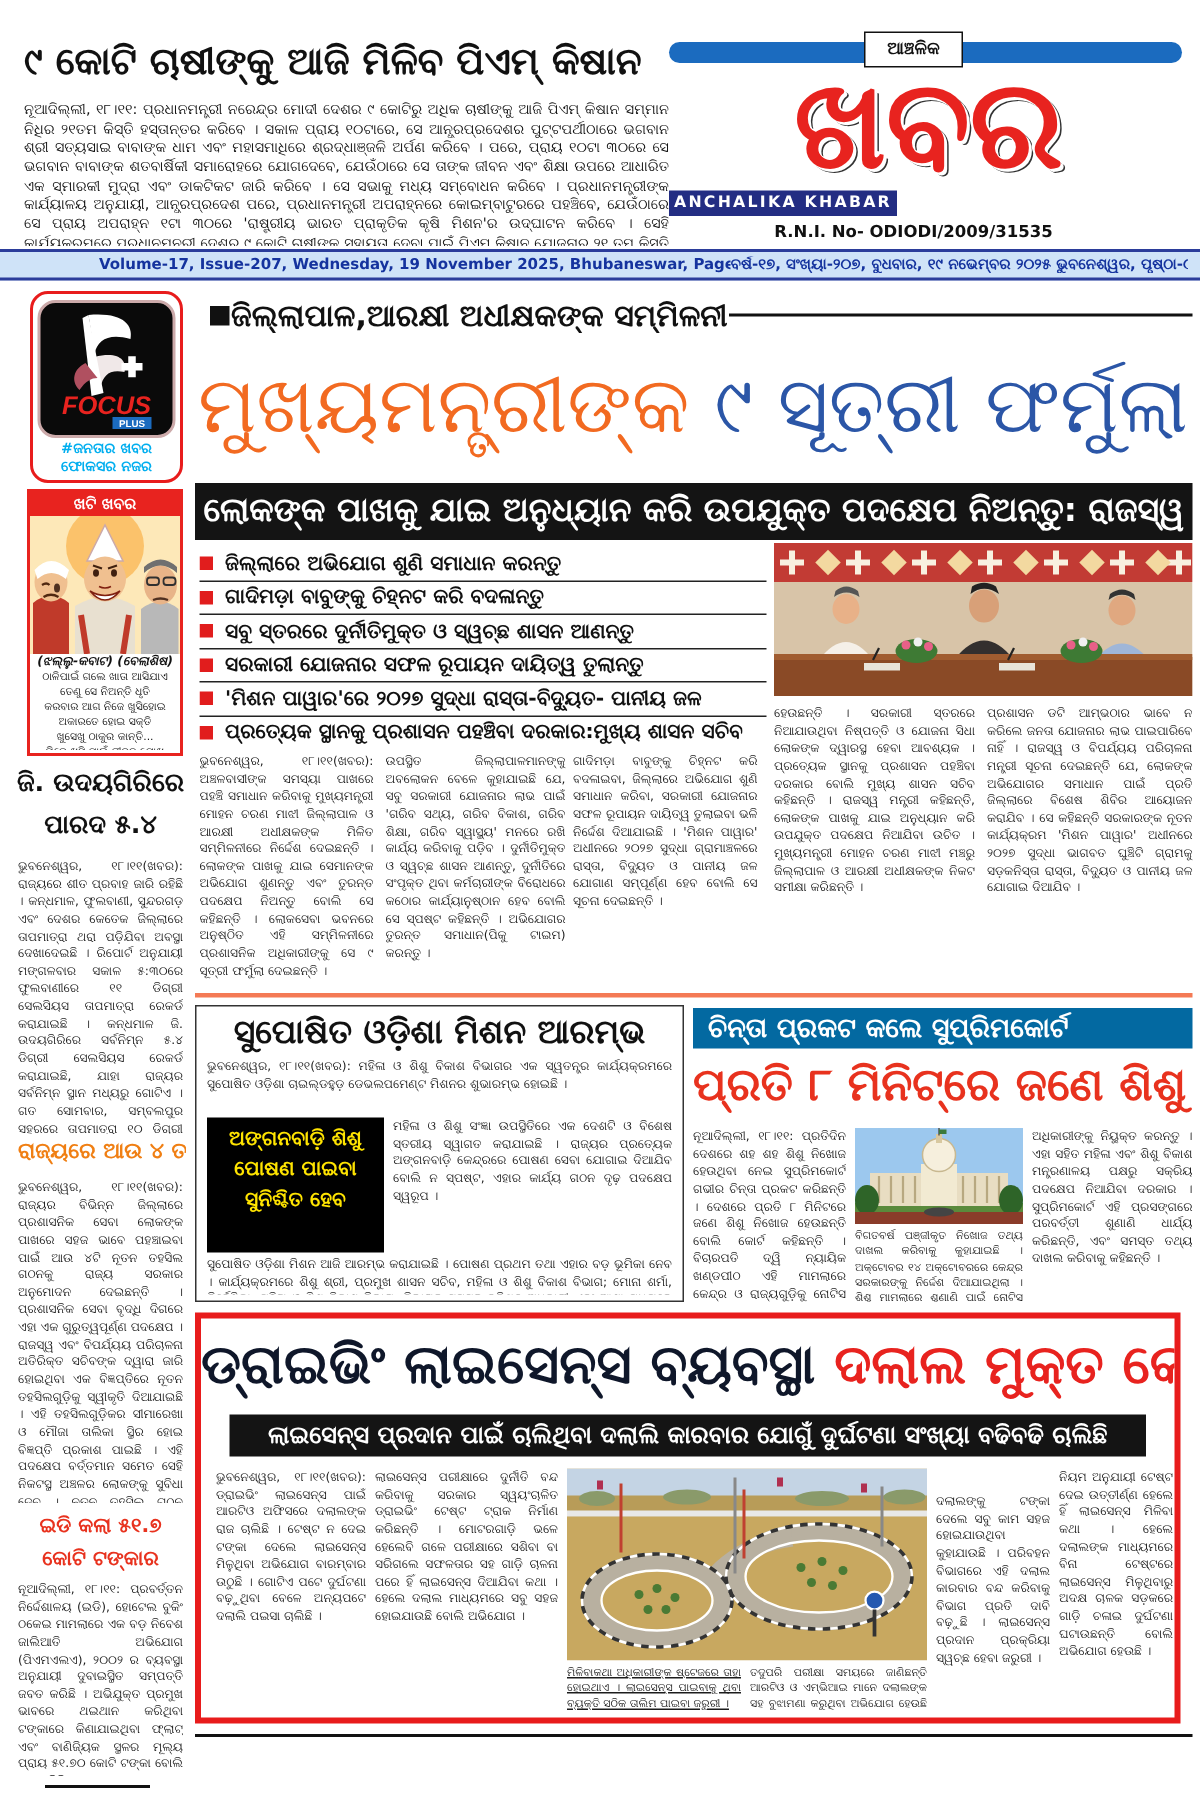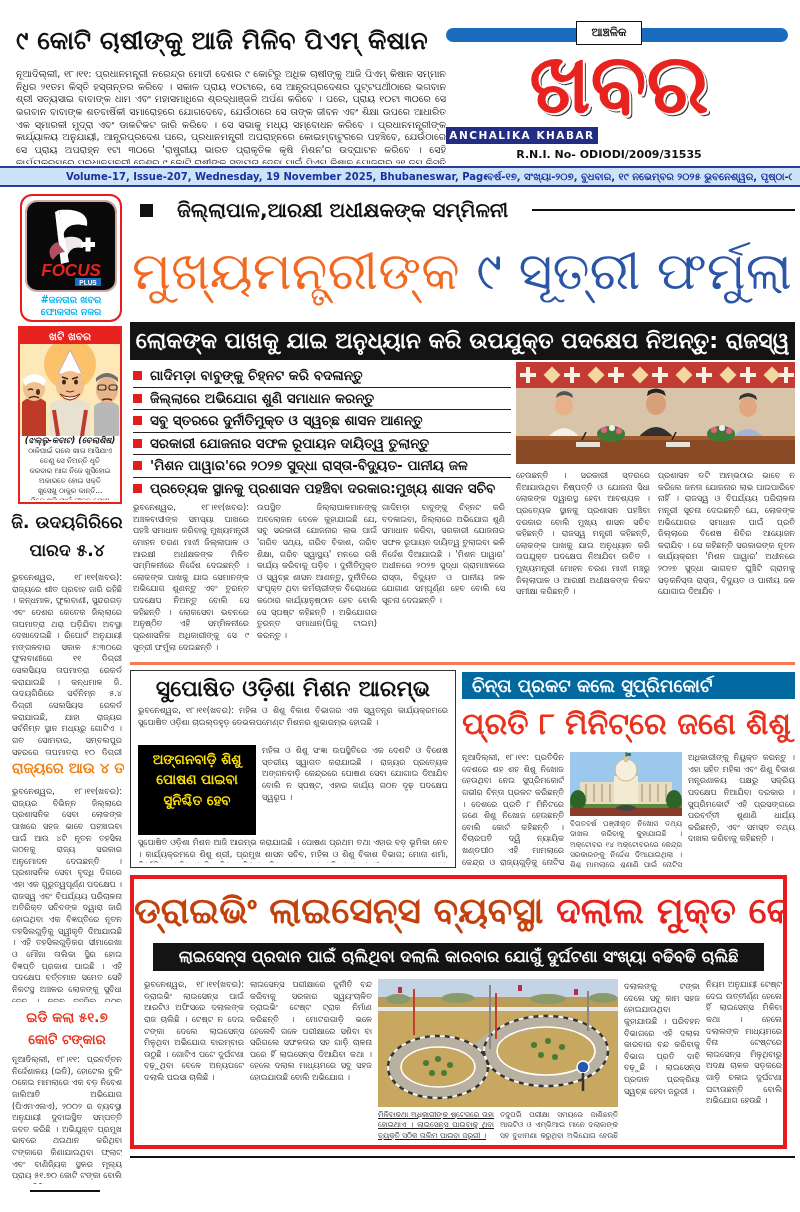--- a/index.html
+++ b/index.html
@@ -36,21 +36,21 @@
   #cartoon-cap{font-size:8.3px;font-weight:bold;font-style:italic;text-align:center;line-height:1.2;overflow:hidden;}
   #cartoon-verse{font-size:7.2px;line-height:1.38;text-align:center;white-space:pre-line;overflow:hidden;height:54px;}
   #weather-hl{left:10px;top:508px;width:114px;height:58px;font-size:17px;font-weight:bold;line-height:28px;text-align:center;overflow:hidden;}
   #weather-body{left:12px;top:572px;width:110px;height:184px;}
   #tahasil-hl{left:12px;top:760px;width:112px;height:20px;font-size:14.5px;font-weight:bold;color:#f07f13;overflow:hidden;white-space:nowrap;}
   #tahasil-body{left:12px;top:786px;width:110px;height:216px;}
   #ed-hl{left:10px;top:1006px;width:114px;height:44px;font-size:13.5px;font-weight:bold;color:#e8321e;line-height:22px;text-align:center;overflow:hidden;}
   #ed-body{left:12px;top:1054px;width:110px;height:130px;}
   #ed-rule{left:30px;top:1190px;width:70px;height:2px;background:#111;}
   
-  #kicker{left:140px;top:198px;width:655px;height:24px;display:flex;align-items:center;gap:24px;}
+  #kicker{left:140px;top:198px;width:655px;height:24px;display:flex;align-items:center;gap:1px;}
   #kicker-square{width:13px;height:13px;background:#111;flex:0 0 auto;}
   #kicker-text{font-size:20px;font-weight:bold;white-space:nowrap;overflow:hidden;max-width:430px;}
   #kicker-line{flex:1;height:2.5px;background:#111;}
   #main-headline{left:132px;top:224px;width:663px;height:94px;font-size:52px;font-weight:normal;line-height:94px;
                  white-space:nowrap;overflow:hidden;text-align:left;}
   #main-headline .hl-orange{color:#f26a21;}
   #main-headline .hl-blue{color:#2b56a7;}
   #main-subhead{left:130px;top:322px;width:665px;height:38px;background:#141414;color:#fff;font-size:22px;
                 font-weight:bold;text-align:center;line-height:38px;overflow:hidden;}
   #bullets{left:133px;top:365px;width:378px;}
@@ -80,31 +80,31 @@
   #missing-hl{left:462px;top:701px;width:333px;height:46px;font-size:30px;font-weight:bold;color:#e8321e;
               line-height:46px;white-space:nowrap;overflow:hidden;}
   #missing-col1{left:462px;top:752px;width:102px;height:116px;}
   #sc-photo{left:570px;top:752px;width:112px;height:64px;overflow:hidden;}
   #sc-caption{left:570px;top:819px;width:112px;height:49px;}
   #missing-col2{left:688px;top:752px;width:107px;height:116px;}
   
   #license-box{left:130px;top:875px;width:657px;height:274px;border:4px solid #e81c1c;box-sizing:border-box;background:#fff;}
   #license-hl{margin-top:4px;text-align:center;font-size:36px;font-weight:bold;height:56px;line-height:56px;
               white-space:nowrap;overflow:hidden;}
-  #license-hl .lic-blue{color:#c2410c;}
+  #license-hl .lic-blue{color:#0f172a;}
   #license-hl .lic-red{color:#e8231f;}
   #license-sub{margin:4px auto 0;width:94%;height:28px;background:#141414;color:#fff;font-size:16px;
                font-weight:bold;text-align:center;line-height:28px;overflow:hidden;}
   #license-content{position:relative;height:166px;margin-top:8px;}
   #lic-colA{left:10px;top:0;width:100px;height:164px;}
   #lic-colB{left:116px;top:0;width:122px;height:164px;}
   #lic-photo{left:244px;top:0;width:240px;height:128px;overflow:hidden;}
   #lic-capA{left:244px;top:131px;width:116px;height:33px;text-decoration:underline;}
   #lic-capB{left:366px;top:131px;width:118px;height:33px;}
-  #lic-colC{left:490px;top:2px;width:76px;height:164px;}
+  #lic-colC{left:490px;top:16px;width:76px;height:164px;}
   #lic-colD{left:572px;top:0;width:76px;height:164px;}
   #footer-rule{left:130px;top:1156px;width:665px;height:2px;background:#111;}
 </style>
 </head>
 <body>
 
 <div id="page">
 
   <div class="abs" id="top-headline">୯ କୋଟି ଚାଷୀଙ୍କୁ ଆଜି ମିଳିବ ପିଏମ୍ କିଷାନ</div>
   <div class="abs" id="top-body">ନୂଆଦିଲ୍ଲୀ, ୧୮।୧୧: ପ୍ରଧାନମନ୍ତ୍ରୀ ନରେନ୍ଦ୍ର ମୋଦୀ ଦେଶର ୯ କୋଟିରୁ ଅଧିକ ଚାଷୀଙ୍କୁ ଆଜି ପିଏମ୍ କିଷାନ ସମ୍ମାନ ନିଧିର ୨୧ତମ କିସ୍ତି ହସ୍ତାନ୍ତର କରିବେ । ସକାଳ ପ୍ରାୟ ୧୦ଟାରେ, ସେ ଆନ୍ଧ୍ରପ୍ରଦେଶର ପୁଟ୍ଟପର୍ଥୀଠାରେ ଭଗବାନ ଶ୍ରୀ ସତ୍ୟସାଇ ବାବାଙ୍କ ଧାମ ଏବଂ ମହାସମାଧିରେ ଶ୍ରଦ୍ଧାଞ୍ଜଳି ଅର୍ପଣ କରିବେ । ପରେ, ପ୍ରାୟ ୧୦ଟା ୩୦ରେ ସେ ଭଗବାନ ବାବାଙ୍କ ଶତବାର୍ଷିକୀ ସମାରୋହରେ ଯୋଗଦେବେ, ଯେଉଁଠାରେ ସେ ତାଙ୍କ ଜୀବନ ଏବଂ ଶିକ୍ଷା ଉପରେ ଆଧାରିତ ଏକ ସ୍ମାରକୀ ମୁଦ୍ରା ଏବଂ ଡାକଟିକଟ ଜାରି କରିବେ । ସେ ସଭାକୁ ମଧ୍ୟ ସମ୍ବୋଧନ କରିବେ । ପ୍ରଧାନମନ୍ତ୍ରୀଙ୍କ କାର୍ଯ୍ୟାଳୟ ଅନୁଯାୟୀ, ଆନ୍ଧ୍ରପ୍ରଦେଶ ପରେ, ପ୍ରଧାନମନ୍ତ୍ରୀ ଅପରାହ୍ନରେ କୋଇମ୍ବାଟୁରରେ ପହଞ୍ଚିବେ, ଯେଉଁଠାରେ ସେ ପ୍ରାୟ ଅପରାହ୍ନ ୧ଟା ୩୦ରେ 'ରାଷ୍ଟ୍ରୀୟ ଭାରତ ପ୍ରାକୃତିକ କୃଷି ମିଶନ'ର ଉଦ୍‌ଘାଟନ କରିବେ । ସେହି କାର୍ଯ୍ୟକ୍ରମରେ ପ୍ରଧାନମନ୍ତ୍ରୀ ଦେଶର ୯ କୋଟି ଚାଷୀଙ୍କୁ ସହାୟତା ଦେବା ପାଇଁ ପିଏମ୍ କିଷାନ ଯୋଜନାର ୨୧ ତମ କିସ୍ତି ଜାରି କରିବେ । ଯାହାକି ଅର୍ଥ ରାଶି ୧୮ ହଜାର କୋଟିରୁ ଊର୍ଦ୍ଧ୍ୱ ରହିଛି ।</div>
@@ -196,25 +196,25 @@
   <div class="abs" id="main-headline">
     <span class="hl-orange">ମୁଖ୍ୟମନ୍ତ୍ରୀଙ୍କ</span>
     <span class="hl-blue">୯ ସୂତ୍ରୀ ଫର୍ମୁଲା</span>
   </div>
 
   <div class="abs" id="main-subhead">ଲୋକଙ୍କ ପାଖକୁ ଯାଇ ଅନୁଧ୍ୟାନ କରି ଉପଯୁକ୍ତ ପଦକ୍ଷେପ ନିଅନ୍ତୁ: ରାଜସ୍ୱ ମନ୍ତ୍ରୀ</div>
 
   <div class="abs" id="bullets">
     <div class="bullet-row">
       <span class="bullet-sq"></span>
+      <span class="bullet-txt">ଜିଲ୍ଲାରେ ଅଭିଯୋଗ ଶୁଣି ସମାଧାନ କରନ୍ତୁ</span>
+    </div>
+    <div class="bullet-row">
+      <span class="bullet-sq"></span>
       <span class="bullet-txt">ଗାଦିମଡ଼ା ବାବୁଙ୍କୁ ଚିହ୍ନଟ କରି ବଦଳାନ୍ତୁ</span>
-    </div>
-    <div class="bullet-row">
-      <span class="bullet-sq"></span>
-      <span class="bullet-txt">ଜିଲ୍ଲାରେ ଅଭିଯୋଗ ଶୁଣି ସମାଧାନ କରନ୍ତୁ</span>
     </div>
     <div class="bullet-row">
       <span class="bullet-sq"></span>
       <span class="bullet-txt">ସବୁ ସ୍ତରରେ ଦୁର୍ନୀତିମୁକ୍ତ ଓ ସ୍ୱଚ୍ଛ ଶାସନ ଆଣନ୍ତୁ</span>
     </div>
     <div class="bullet-row">
       <span class="bullet-sq"></span>
       <span class="bullet-txt">ସରକାରୀ ଯୋଜନାର ସଫଳ ରୂପାୟନ ଦାୟିତ୍ୱ ତୁଲାନ୍ତୁ</span>
     </div>
     <div class="bullet-row">

